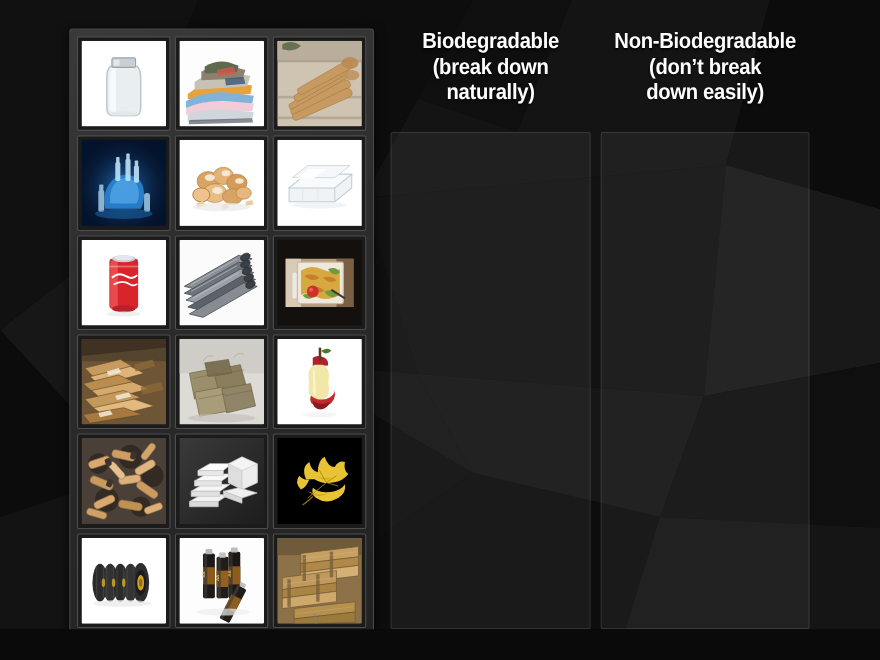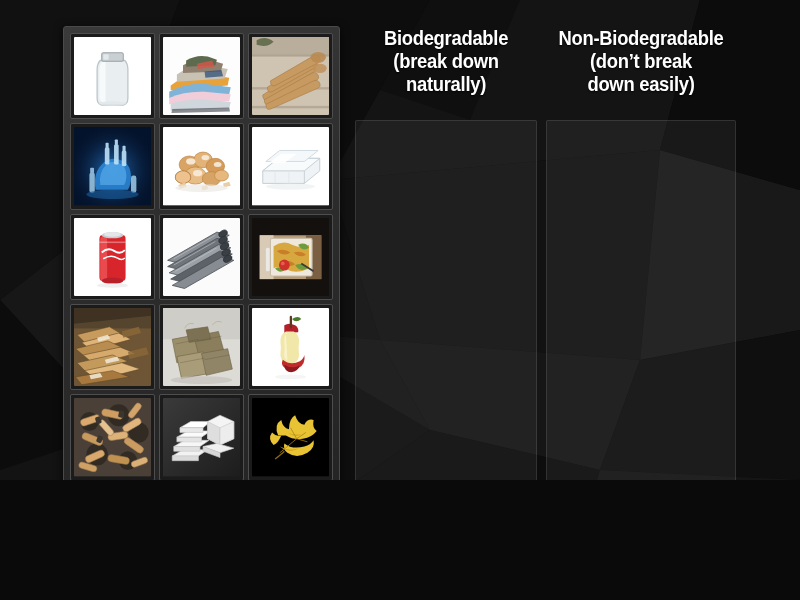--- a/index.html
+++ b/index.html
@@ -8,21 +8,21 @@
     width: 800px;
     height: 600px;
     overflow: hidden;
     background: #0a0a0a;
     font-family: "Liberation Sans", sans-serif;
   }
 
   #stage {
     position: relative;
     width: 800px;
-    height: 480px;
+    height: 572px;
     overflow: hidden;
     background-color: #0c0c0c;
   }
 
   
   #bg-poly {
     position: absolute;
     inset: 0;
     width: 800px;
     height: 600px;

